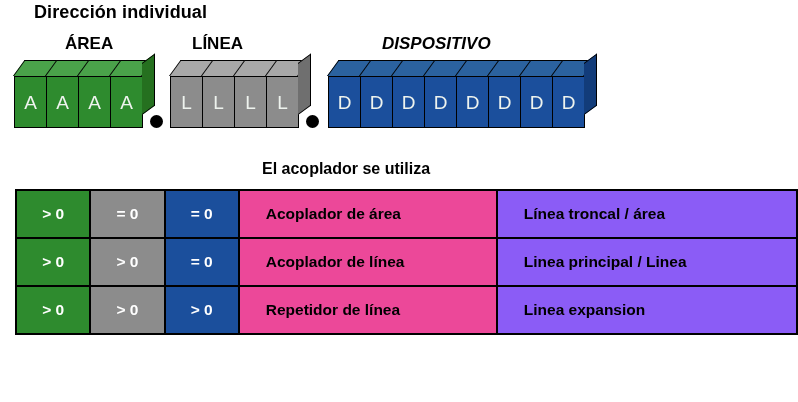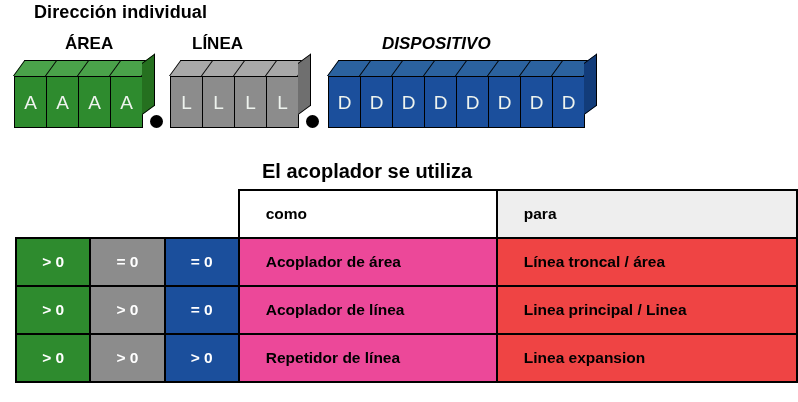--- a/index.html
+++ b/index.html
@@ -123,21 +123,21 @@
     background: #000;
   }
   .dot.d1 { left: 150px; top: 115px; }
   .dot.d2 { left: 306px; top: 115px; }
 
   
   .table-caption {
     position: absolute;
     left: 262px;
     top: 160px;
-    font-size: 20px;
+    font-size: 16px;
     font-weight: bold;
     white-space: nowrap;
   }
 
   
   .tbl {
     position: absolute;
     left: 15px;
     top: 189px;
     border-collapse: collapse;
@@ -161,21 +161,21 @@
 
   .hdr-como, .hdr-para {
     height: 36px;
     font-size: 15.5px;
     padding-left: 26px !important;
   }
   .hdr-como { background: #ffffff; }
   .hdr-para { background: #eeeeee; }
 
   .cell-como { background: #ec4899; padding-left: 26px !important; }
-  .cell-para { background: #ef4444; padding-left: 26px !important; }
+  .cell-para { background: #8b5cf6; padding-left: 26px !important; }
 
   .c-green { background: #2e8b2e; color: #ffffff; }
   .c-gray  { background: #8c8c8c; color: #ffffff; }
   .c-blue  { background: #1b4f9c; color: #ffffff; }
 </style>
 </head>
 <body>
 
 <div class="title-main">Dirección individual</div>
 
@@ -241,27 +241,20 @@
     </div>
   <div class="cube blue last">
       <span class="glyph">D</span>
     </div>
 </div>
 
 <div class="table-caption">El acoplador se utiliza</div>
 
 <table class="tbl">
   <tbody>
-      <tr>
-    <td class="spacer"></td>
-    <td class="spacer"></td>
-    <td class="spacer"></td>
-    <td class="col-como hdr-como">como</td>
-    <td class="col-para hdr-para">para</td>
-  </tr>
 
   <tr>
     <td class="col-cond c-green">&gt; 0</td>
     <td class="col-cond c-gray">= 0</td>
     <td class="col-cond c-blue">= 0</td>
     <td class="col-como cell-como">Acoplador de área</td>
     <td class="col-para cell-para">Línea troncal / área</td>
   </tr>
 
   <tr>

